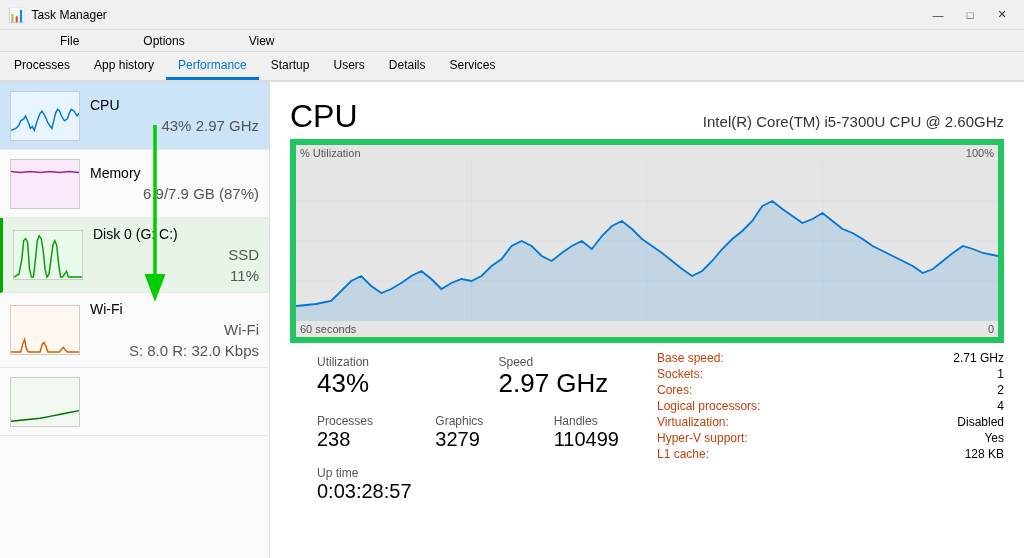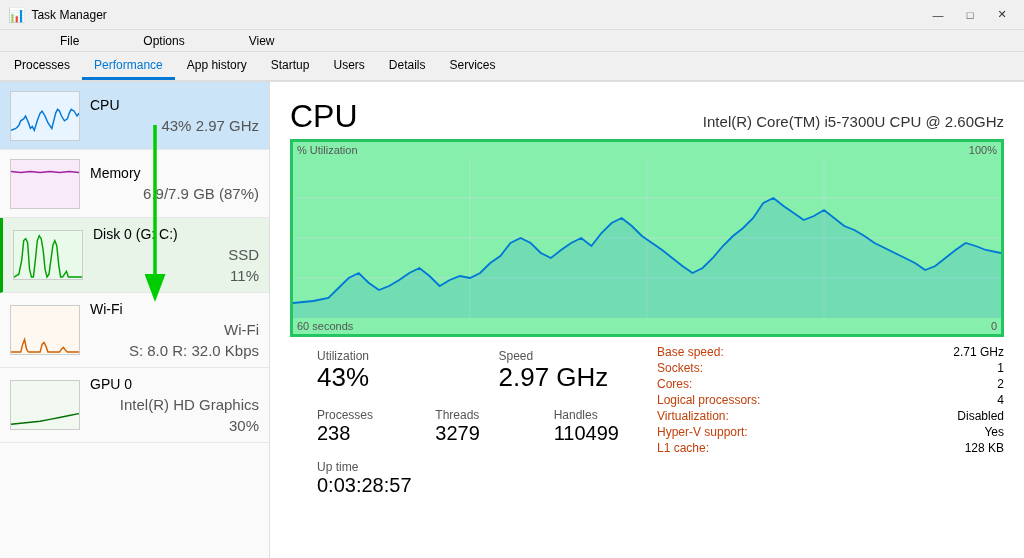--- a/index.html
+++ b/index.html
@@ -40,21 +40,21 @@
 
     
     .content { flex: 1; background: #fff; padding: 16px 20px; overflow-y: auto; }
 
     
     .cpu-header { display: flex; align-items: baseline; justify-content: space-between; margin-bottom: 4px; }
     .cpu-title { font-size: 32px; font-weight: 300; color: #000; }
     .cpu-model { font-size: 15px; color: #333; }
 
     
-    .chart-area { border: 3px solid #22c55e; background: #86efac; position: relative; margin-bottom: 8px; }
+    .chart-area { border: 6px solid #22c55e; background: #e5e5e5; position: relative; margin-bottom: 8px; }
     .chart-labels-top { display: flex; justify-content: space-between; padding: 2px 4px; font-size: 11px; color: #555; }
     .chart-canvas { width: 100%; height: 160px; display: block; }
     .chart-labels-bottom { display: flex; justify-content: space-between; padding: 2px 4px; font-size: 11px; color: #555; }
     .stat-block { padding: 4px 0; margin-left: 27px; }
     .stat-label { font-size: 12px; color: #555; }
     .stat-value { font-size: 26px; font-weight: 300; color: #000; line-height: 1.1; }
     .info-row { display: flex; justify-content: space-between; margin-bottom: 2px; font-size: 12px; }
     .info-key { color: #c2410c; }
     .info-val { color: #000; font-weight: 400; }
 
@@ -85,22 +85,22 @@
 </div>
 
 <div class="menu-bar">
   <span class="menu-item">File</span>
   <span class="menu-item">Options</span>
   <span class="menu-item">View</span>
 </div>
 
 <div class="tab-bar">
   <div class="tab">Processes</div>
+  <div class="tab">App history</div>
   <div class="tab active">Performance</div>
-  <div class="tab">App history</div>
   <div class="tab">Startup</div>
   <div class="tab">Users</div>
   <div class="tab">Details</div>
   <div class="tab">Services</div>
 </div>
 
 <div class="main">
 
   <div class="sidebar">
 
@@ -157,25 +157,20 @@
         <div class="sidebar-sub">S: 8.0  R: 32.0 Kbps</div>
       </div>
     </div>
 
     <div class="sidebar-item">
       <div class="sidebar-thumb thumb-gpu">
         <svg class="mini-chart" viewBox="0 0 70 50" preserveAspectRatio="none">
           <rect width="70" height="50" fill="#f0f8f0"></rect>
           <polyline points="0,45 10,44 20,43 30,42 40,40 50,38 60,36 70,34" fill="none" stroke="#007000" stroke-width="1.5"></polyline>
         </svg>
-      </div>
-      <div class="sidebar-info">
-        <div class="sidebar-title">GPU 0</div>
-        <div class="sidebar-sub">Intel(R) HD Graphics</div>
-        <div class="sidebar-sub">30%</div>
       </div>
     </div>
 
   </div>
 
   <div class="content">
 
     <div class="cpu-header">
       <span class="cpu-title">CPU</span>
       <span class="cpu-model">Intel(R) Core(TM) i5-7300U CPU @ 2.60GHz</span>
@@ -217,21 +212,21 @@
             <div class="stat-label">Speed</div>
             <div class="stat-value">2.97 GHz</div>
           </div>
         </div>
         <div style="display:grid; grid-template-columns:1fr 1fr 1fr; gap:0 8px; margin-bottom:8px;">
           <div class="stat-block">
             <div class="stat-label">Processes</div>
             <div class="stat-value" style="font-size:20px;">238</div>
           </div>
           <div class="stat-block">
-            <div class="stat-label">Threads</div>
+            <div class="stat-label">Graphics</div>
             <div class="stat-value" style="font-size:20px;">3279</div>
           </div>
           <div class="stat-block">
             <div class="stat-label">Handles</div>
             <div class="stat-value" style="font-size:20px;">110499</div>
           </div>
         </div>
         <div class="stat-block">
           <div class="stat-label">Up time</div>
           <div class="stat-value" style="font-size:20px;">0:03:28:57</div>

